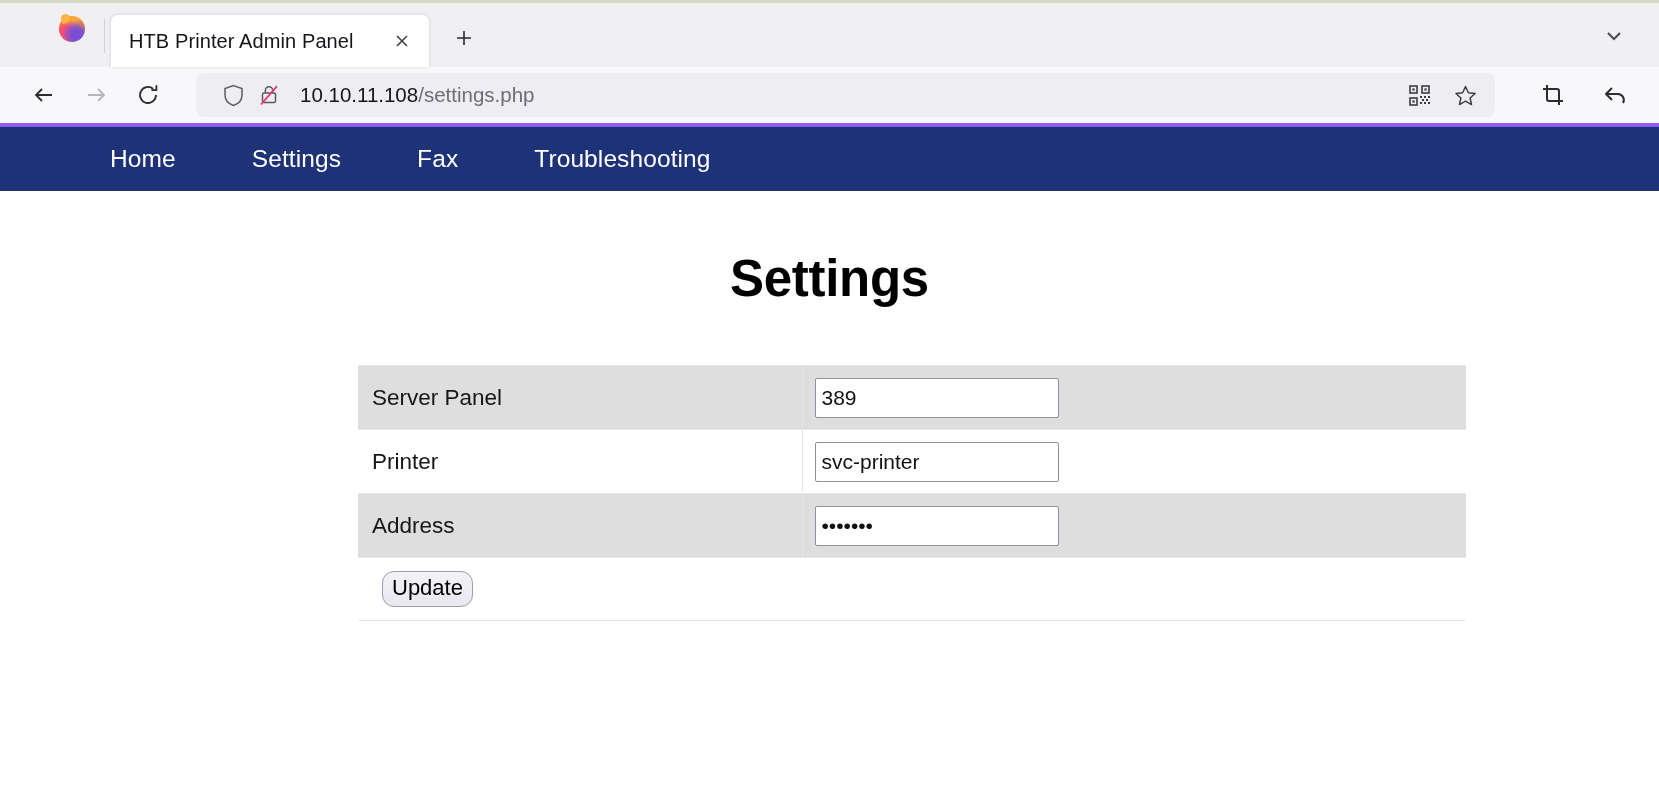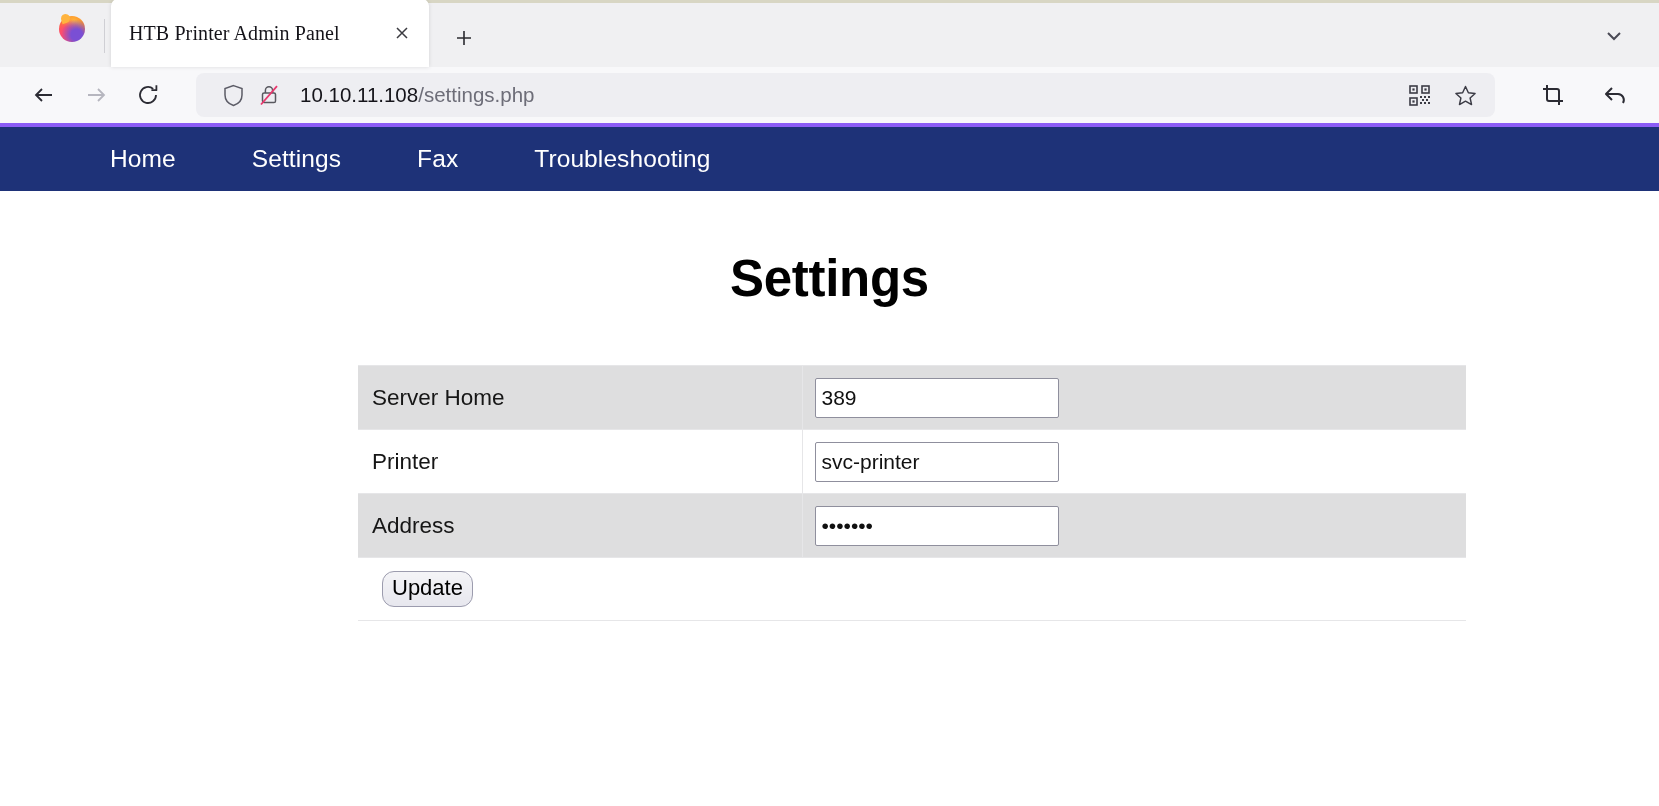--- a/index.html
+++ b/index.html
@@ -64,32 +64,31 @@
     background: #ffb43f;
     transform: rotate(-18deg);
   }
   .tab-divider {
     width: 1px;
     height: 34px;
     background: #cfcfd4;
     margin-bottom: 14px;
   }
   .tab {
-    height: 68px;
+    height: 52px;
     width: 318px;
     margin-left: 6px;
     background: #ffffff;
     border-radius: 7px 7px 0 0;
     box-shadow: 0 0 4px rgba(0,0,0,0.12);
     display: flex;
     align-items: center;
     padding: 0 14px 0 18px;
     box-sizing: border-box;
     position: relative;
-    font-family: Liberation Serif, serif;
   }
   .tab-title {
     flex: 1;
     font-size: 20px;
     color: #15141a;
     white-space: nowrap;
     overflow: hidden;
     text-overflow: ellipsis;
     letter-spacing: 0.1px;
   }
@@ -420,21 +419,21 @@
       <a href="#">Settings</a>
       <a href="#">Fax</a>
       <a href="#">Troubleshooting</a>
     </div>
 
     <h1 class="page-title">Settings</h1>
 
     <table class="settings-table">
       <tbody>
         <tr class="even">
-          <td class="label-cell">Server Home</td>
+          <td class="label-cell">Server Panel</td>
           <td class="input-cell">
             <input type="text" value="389" style="">
           </td>
         </tr>
         <tr class="odd">
           <td class="label-cell">Printer</td>
           <td class="input-cell">
             <input type="text" value="svc-printer" style="">
           </td>
         </tr>

